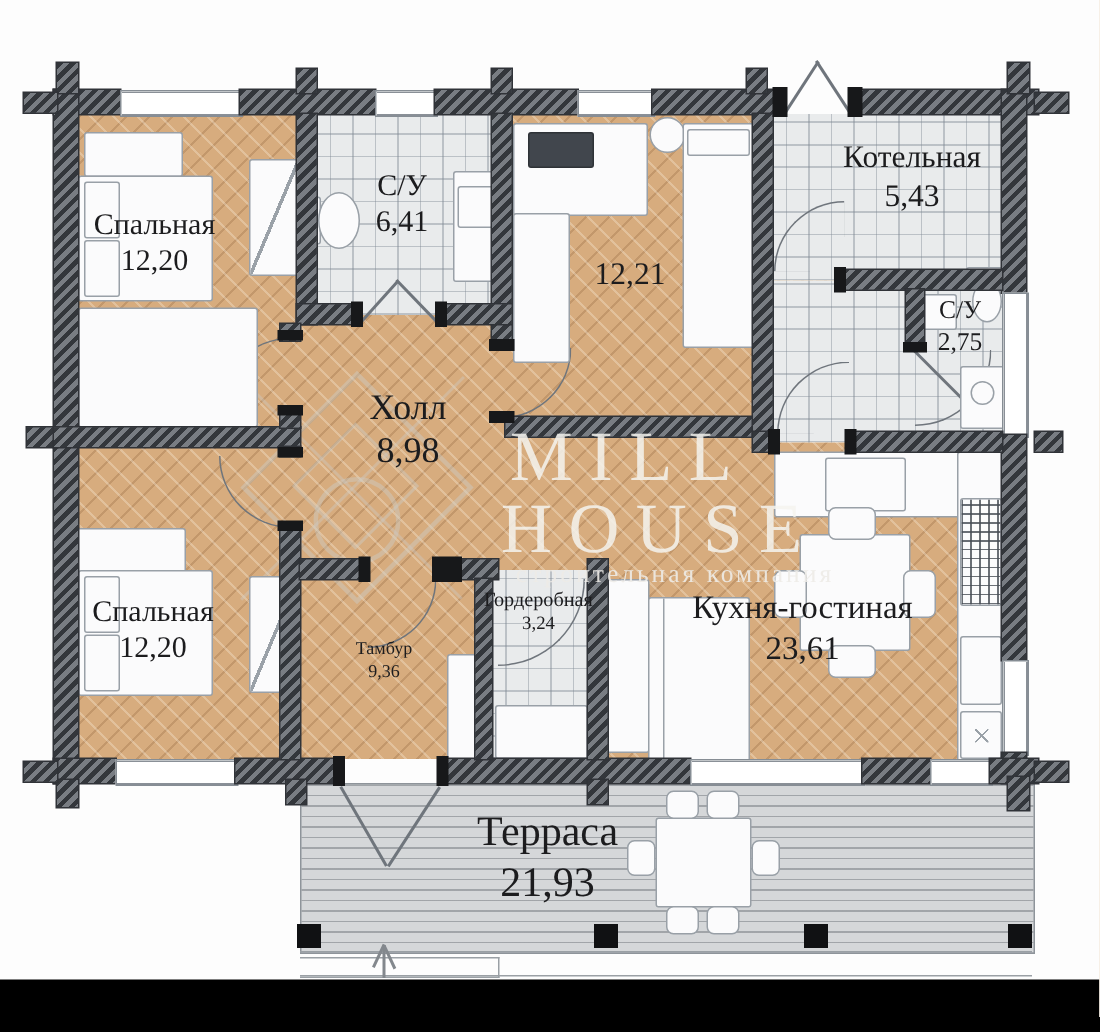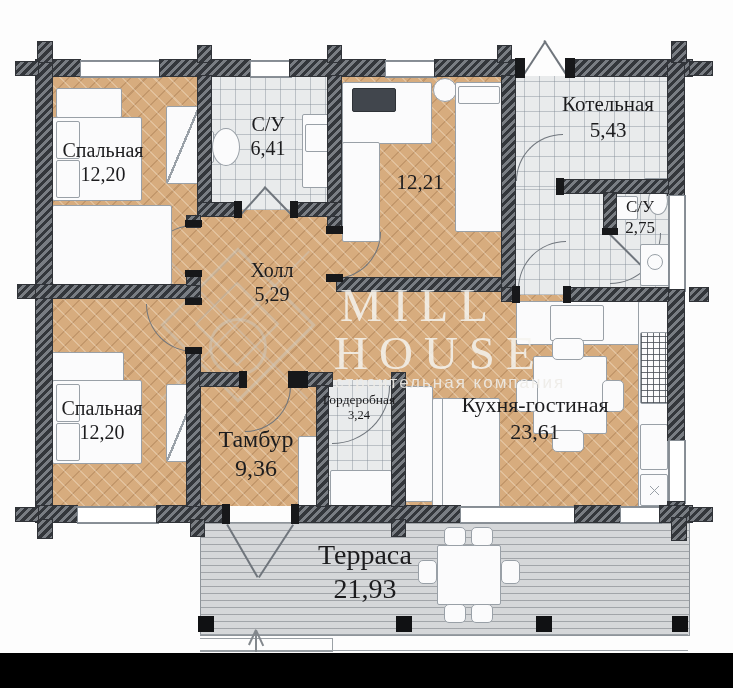--- a/index.html
+++ b/index.html
@@ -33,21 +33,21 @@
   .stove{background-image:repeating-linear-gradient(0deg,rgba(70,76,84,.8) 0 1px,rgba(0,0,0,0) 1px 6px),
                           repeating-linear-gradient(90deg,rgba(70,76,84,.8) 0 1px,rgba(0,0,0,0) 1px 6px)}
   .xmark{background-image:linear-gradient(45deg,rgba(0,0,0,0) 46%,#9aa1a8 46% 54%,rgba(0,0,0,0) 54%),
                           linear-gradient(-45deg,rgba(0,0,0,0) 46%,#9aa1a8 46% 54%,rgba(0,0,0,0) 54%);
          background-size:9px 9px;background-repeat:no-repeat;background-position:center}
   .lbl{position:absolute;z-index:5;text-align:center;color:#1c1c1e;line-height:1.22}
   .post{position:absolute;background:#101113;z-index:3}
   .band{position:absolute;border-top:1px solid #9aa0a5;border-bottom:1px solid #9aa0a5;z-index:2}
   .wmtxt{position:absolute;z-index:4;color:rgba(245,243,238,.85);letter-spacing:11px;font-size:47px;
          font-family:"Liberation Serif",serif;z-index:4}
-  .wmsub{position:absolute;z-index:4;color:rgba(237,235,231,.9);font-family:Liberation Sans, sans-serif;
+  .wmsub{position:absolute;z-index:4;color:rgba(237,235,231,.9);font-family:Liberation Serif, serif;
          font-size:17px;letter-spacing:2px}
   .wmshape{position:absolute;z-index:2;border:3px solid rgba(205,203,198,.45)}
   .blackbar{position:absolute;background:#000;z-index:7}
 </style>
 </head>
 <body>
 
 <div class="stage">
 
   <div class="wood" style="left:52px;top:76px;width:616px;height:430px"></div>
@@ -243,29 +243,29 @@
     <span style="display:block">12,21</span>
   </div>
   <div class="lbl" style="left:538px;top:92px;width:140px;font-size:21px">
     <span style="display:block">Котельная</span>
     <span style="display:block">5,43</span>
   </div>
   <div class="lbl" style="left:600px;top:197px;width:80px;font-size:17px">
     <span style="display:block">С/У</span>
     <span style="display:block">2,75</span>
   </div>
-  <div class="lbl" style="left:202px;top:258px;width:140px;font-size:20px">
+  <div class="lbl" style="left:202px;top:258px;width:140px;font-size:24px">
     <span style="display:block">Холл</span>
-    <span style="display:block">5,29</span>
+    <span style="display:block">8,98</span>
   </div>
   <div class="lbl" style="left:32px;top:396px;width:140px;font-size:20px">
     <span style="display:block">Спальная</span>
     <span style="display:block">12,20</span>
   </div>
-  <div class="lbl" style="left:188px;top:425px;width:136px;font-size:24px">
+  <div class="lbl" style="left:188px;top:425px;width:136px;font-size:12px">
     <span style="display:block">Тамбур</span>
     <span style="display:block">9,36</span>
   </div>
   <div class="lbl" style="left:318px;top:392px;width:82px;font-size:13.5px">
     <span style="display:block">Гордеробная</span>
     <span style="display:block;font-size:12.5px">3,24</span>
   </div>
   <div class="lbl" style="left:455px;top:392px;width:160px;font-size:22px">
     <span style="display:block">Кухня-гостиная</span>
     <span style="display:block">23,61</span>

